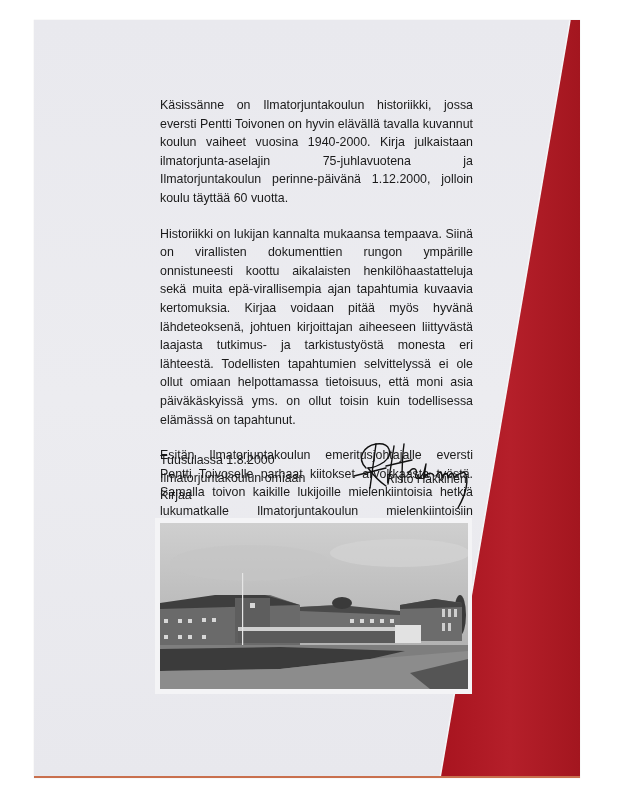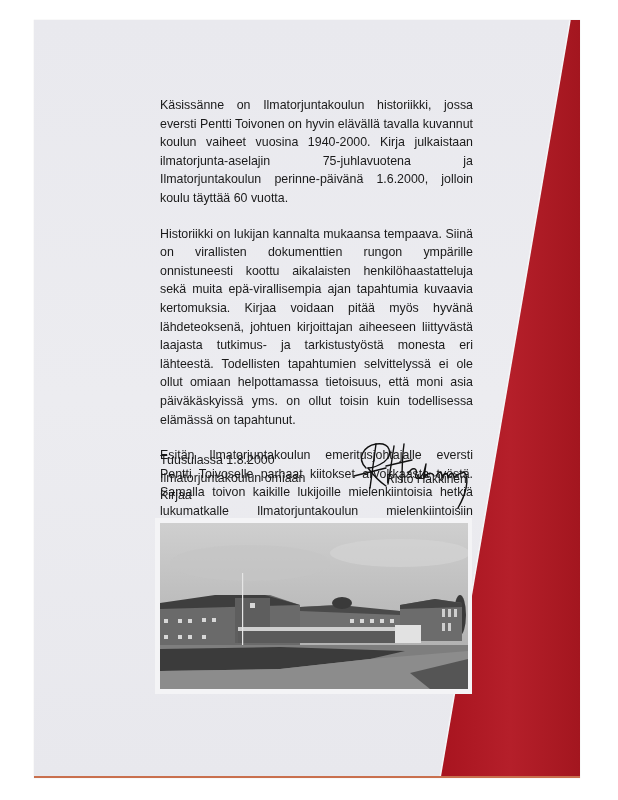--- a/index.html
+++ b/index.html
@@ -51,21 +51,21 @@
         <stop offset="0" stop-color="#a8141f"></stop>
         <stop offset="0.5" stop-color="#b51f2a"></stop>
         <stop offset="1" stop-color="#a3161f"></stop>
       </linearGradient>
     </defs>
     <polygon points="536,0 546,0 546,758 406,758" fill="url(#redg)"></polygon>
     <line x1="536" y1="0" x2="406" y2="758" stroke="#f6f6f8" stroke-width="1.5"></line>
   </svg>
 
   <div class="text-block">
-    <p>Käsissänne on Ilmatorjuntakoulun historiikki, jossa eversti Pentti Toivonen on hyvin elävällä tavalla kuvannut koulun vaiheet vuosina 1940-2000. Kirja julkaistaan ilmatorjunta-aselajin 75-juhlavuotena ja Ilmatorjuntakoulun perinne-päivänä 1.6.2000, jolloin koulu täyttää 60 vuotta.</p>
+    <p>Käsissänne on Ilmatorjuntakoulun historiikki, jossa eversti Pentti Toivonen on hyvin elävällä tavalla kuvannut koulun vaiheet vuosina 1940-2000. Kirja julkaistaan ilmatorjunta-aselajin 75-juhlavuotena ja Ilmatorjuntakoulun perinne-päivänä 1.12.2000, jolloin koulu täyttää 60 vuotta.</p>
     <p>Historiikki on lukijan kannalta mukaansa tempaava. Siinä on virallisten dokumenttien rungon ympärille onnistuneesti koottu aikalaisten henkilöhaastatteluja sekä muita epä-virallisempia ajan tapahtumia kuvaavia kertomuksia. Kirjaa voidaan pitää myös hyvänä lähdeteoksenä, johtuen kirjoittajan aiheeseen liittyvästä laajasta tutkimus- ja tarkistustyöstä monesta eri lähteestä. Todellisten tapahtumien selvittelyssä ei ole ollut omiaan helpottamassa tietoisuus, että moni asia päiväkäskyissä yms. on ollut toisin kuin todellisessa elämässä on tapahtunut.</p>
     <p>Esitän Ilmatorjuntakoulun emeritusjohtajalle eversti Pentti Toivoselle parhaat kiitokset arvokkaasta työstä. Samalla toivon kaikille lukijoille mielenkiintoisia hetkiä lukumatkalle Ilmatorjuntakoulun mielenkiintoisiin tapahtumiin.</p>
   </div>
 
   <div class="sign-left">
     <div>Tuusulassa 1.8.2000</div>
     <div>Ilmatorjuntakoulun omiaan</div>
     <div>Kirjaa</div>
   </div>
 

